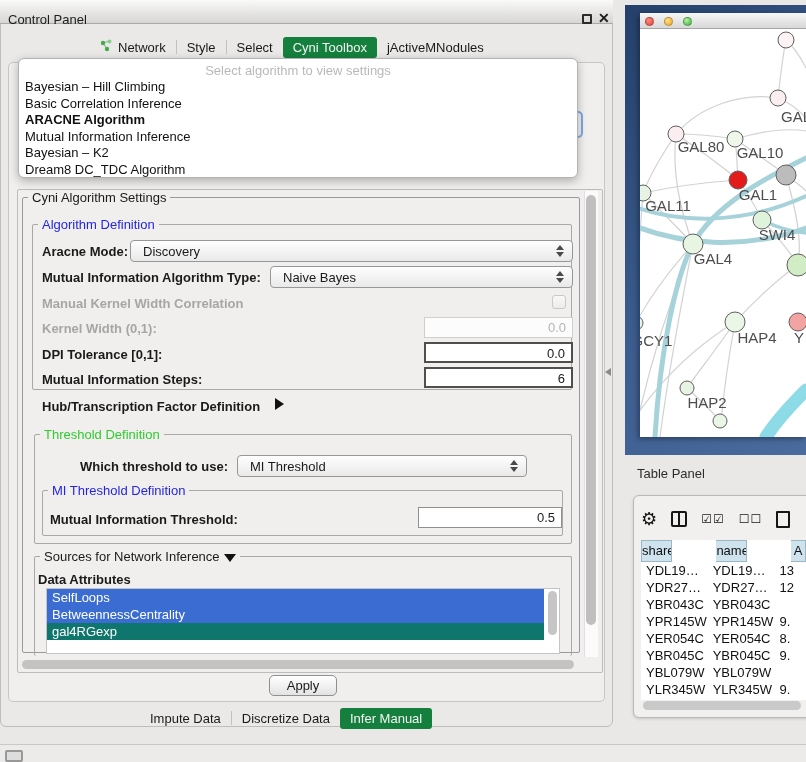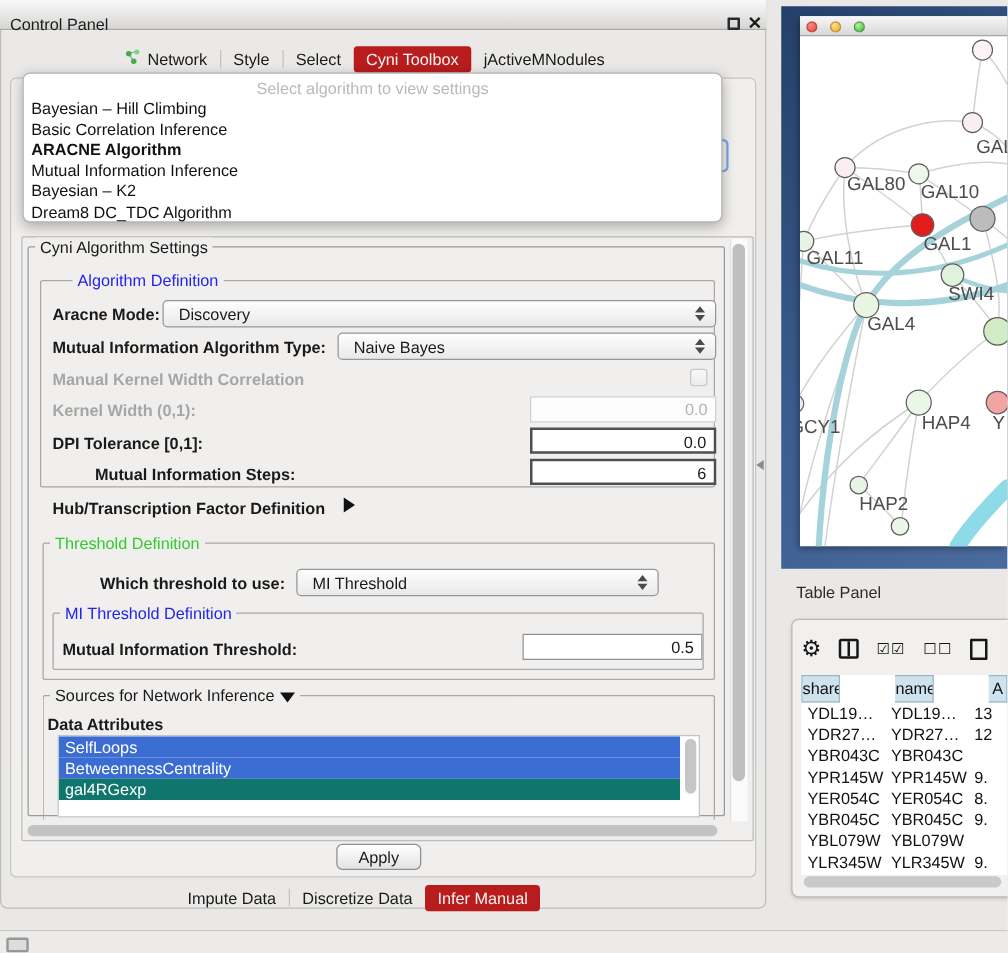--- a/index.html
+++ b/index.html
@@ -10,21 +10,21 @@
   
   #cp-window { left:0; top:8; width:613px; height:727px; background:#eae9e7; border:1px solid #bdbdbd; border-radius:0 0 6px 6px; }
   #cp-titlebar { left:0; top:8; width:613px; height:24px; background:linear-gradient(#f9f9f9,#d7d6d4); border-bottom:1px solid #a9a9a9; }
   #cp-title { left:8px; top:12px; font-size:13px; color:#1c1c1c; }
   #cp-float { left:582px; top:14px; width:10px; height:10px; border:2px solid #2a2a2a; border-radius:1px; }
   #cp-close { left:598px; top:10px; font-size:14px; font-weight:bold; color:#1a1a1a; }
 
   
   #cp-tabs { left:90px; top:36px; height:22px; display:flex; align-items:center; }
   .tab { display:flex; align-items:center; padding:2px 10px; height:21px; border-radius:3px; cursor:default; white-space:nowrap; }
-  .tab.selected { background:#b91c1c; color:#f4f4f4; }
+  .tab.selected { background:#15803d; color:#f4f4f4; }
   .tab-sep { width:1px; height:14px; background:#c2c2c2; }
   #net-icon { width:13px; height:13px; margin-right:5px; }
 
   
   #tab-pane { left:8px; top:62px; width:597px; height:640px; background:#f0efee; border:1px solid #c6c6c6; border-radius:5px; }
   #hidden-combo-focus { left:574px; top:111px; width:9px; height:27px; border:2px solid #7aa8e6; border-left:none; border-radius:0 5px 5px 0; }
 
   
   #algo-dropdown { left:18px; top:58px; width:560px; height:120px; background:#ffffff; border:1px solid #b2b2b2; border-radius:6px; box-shadow:0 3px 10px rgba(0,0,0,.28); z-index:50; padding-top:3px; }
   #algo-placeholder { text-align:center; color:#b9b9b9; height:17px; line-height:17px; }
@@ -144,21 +144,21 @@
 
 <div class="abs" id="cp-scrollpane"></div>
 <div class="abs" id="cp-vscroll-track"></div>
 <div class="abs" id="cp-vscroll-thumb"></div>
 <div class="abs" id="cp-hscroll-thumb"></div>
 
 <div class="abs group" style="left:22px; top:197px; width:558px; height:456px; border-color:#9a9a9a;"></div>
 <div class="legend" style="left:28px; top:190px; background:#f0efee;">Cyni Algorithm Settings</div>
 
 <div class="abs group" style="left:32px; top:224px; width:540px; height:166px; border-color:#a8a8a8;"></div>
-<div class="legend" style="left:38px; top:217px; color:#2424e8;margin-left:20px;">Algorithm Definition</div>
+<div class="legend" style="left:38px; top:217px; color:#2424e8;">Algorithm Definition</div>
 
 <div class="abs lbl-b" style="left:42px; top:244px;">Aracne Mode:</div>
 <div class="abs combo" style="left:130px; top:240px; width:443px;">
   <span>Discovery</span>
   <span class="arrows">
       <span class="up"></span>
       <span class="dn"></span>
     </span>
 </div>
 
@@ -173,21 +173,21 @@
 
 <div class="abs lbl-dis" style="left:42px; top:296px;">Manual Kernel Width Correlation</div>
 <div class="abs checkbox-dis" style="left:552px; top:295px;"></div>
 
 <div class="abs lbl-dis" style="left:42px; top:321px;">Kernel Width (0,1):</div>
 <div class="abs field dis" style="left:424px; top:317px; width:149px;">0.0</div>
 
 <div class="abs lbl-b" style="left:42px; top:347px;text-align:center;">DPI Tolerance [0,1]:</div>
 <div class="abs field strong" style="left:424px; top:342px; width:149px;">0.0</div>
 
-<div class="abs lbl-b" style="left:42px; top:372px;margin-left:34px;">Mutual Information Steps:</div>
+<div class="abs lbl-b" style="left:42px; top:372px;">Mutual Information Steps:</div>
 <div class="abs field strong" style="left:424px; top:367px; width:149px;">6</div>
 
 <div class="abs lbl-b" style="left:42px; top:399px;">Hub/Transcription Factor Definition</div>
 <div class="abs tri-right" style="left:275px; top:398px;"></div>
 
 <div class="abs group" style="left:34px; top:434px; width:538px; height:110px; border-color:#a8a8a8;"></div>
 <div class="legend" style="left:40px; top:427px; color:#2fcb2f;">Threshold Definition</div>
 
 <div class="abs lbl-b" style="left:80px; top:459px;">Which threshold to use:</div>
 <div class="abs combo" style="left:237px; top:455px; width:290px;">

